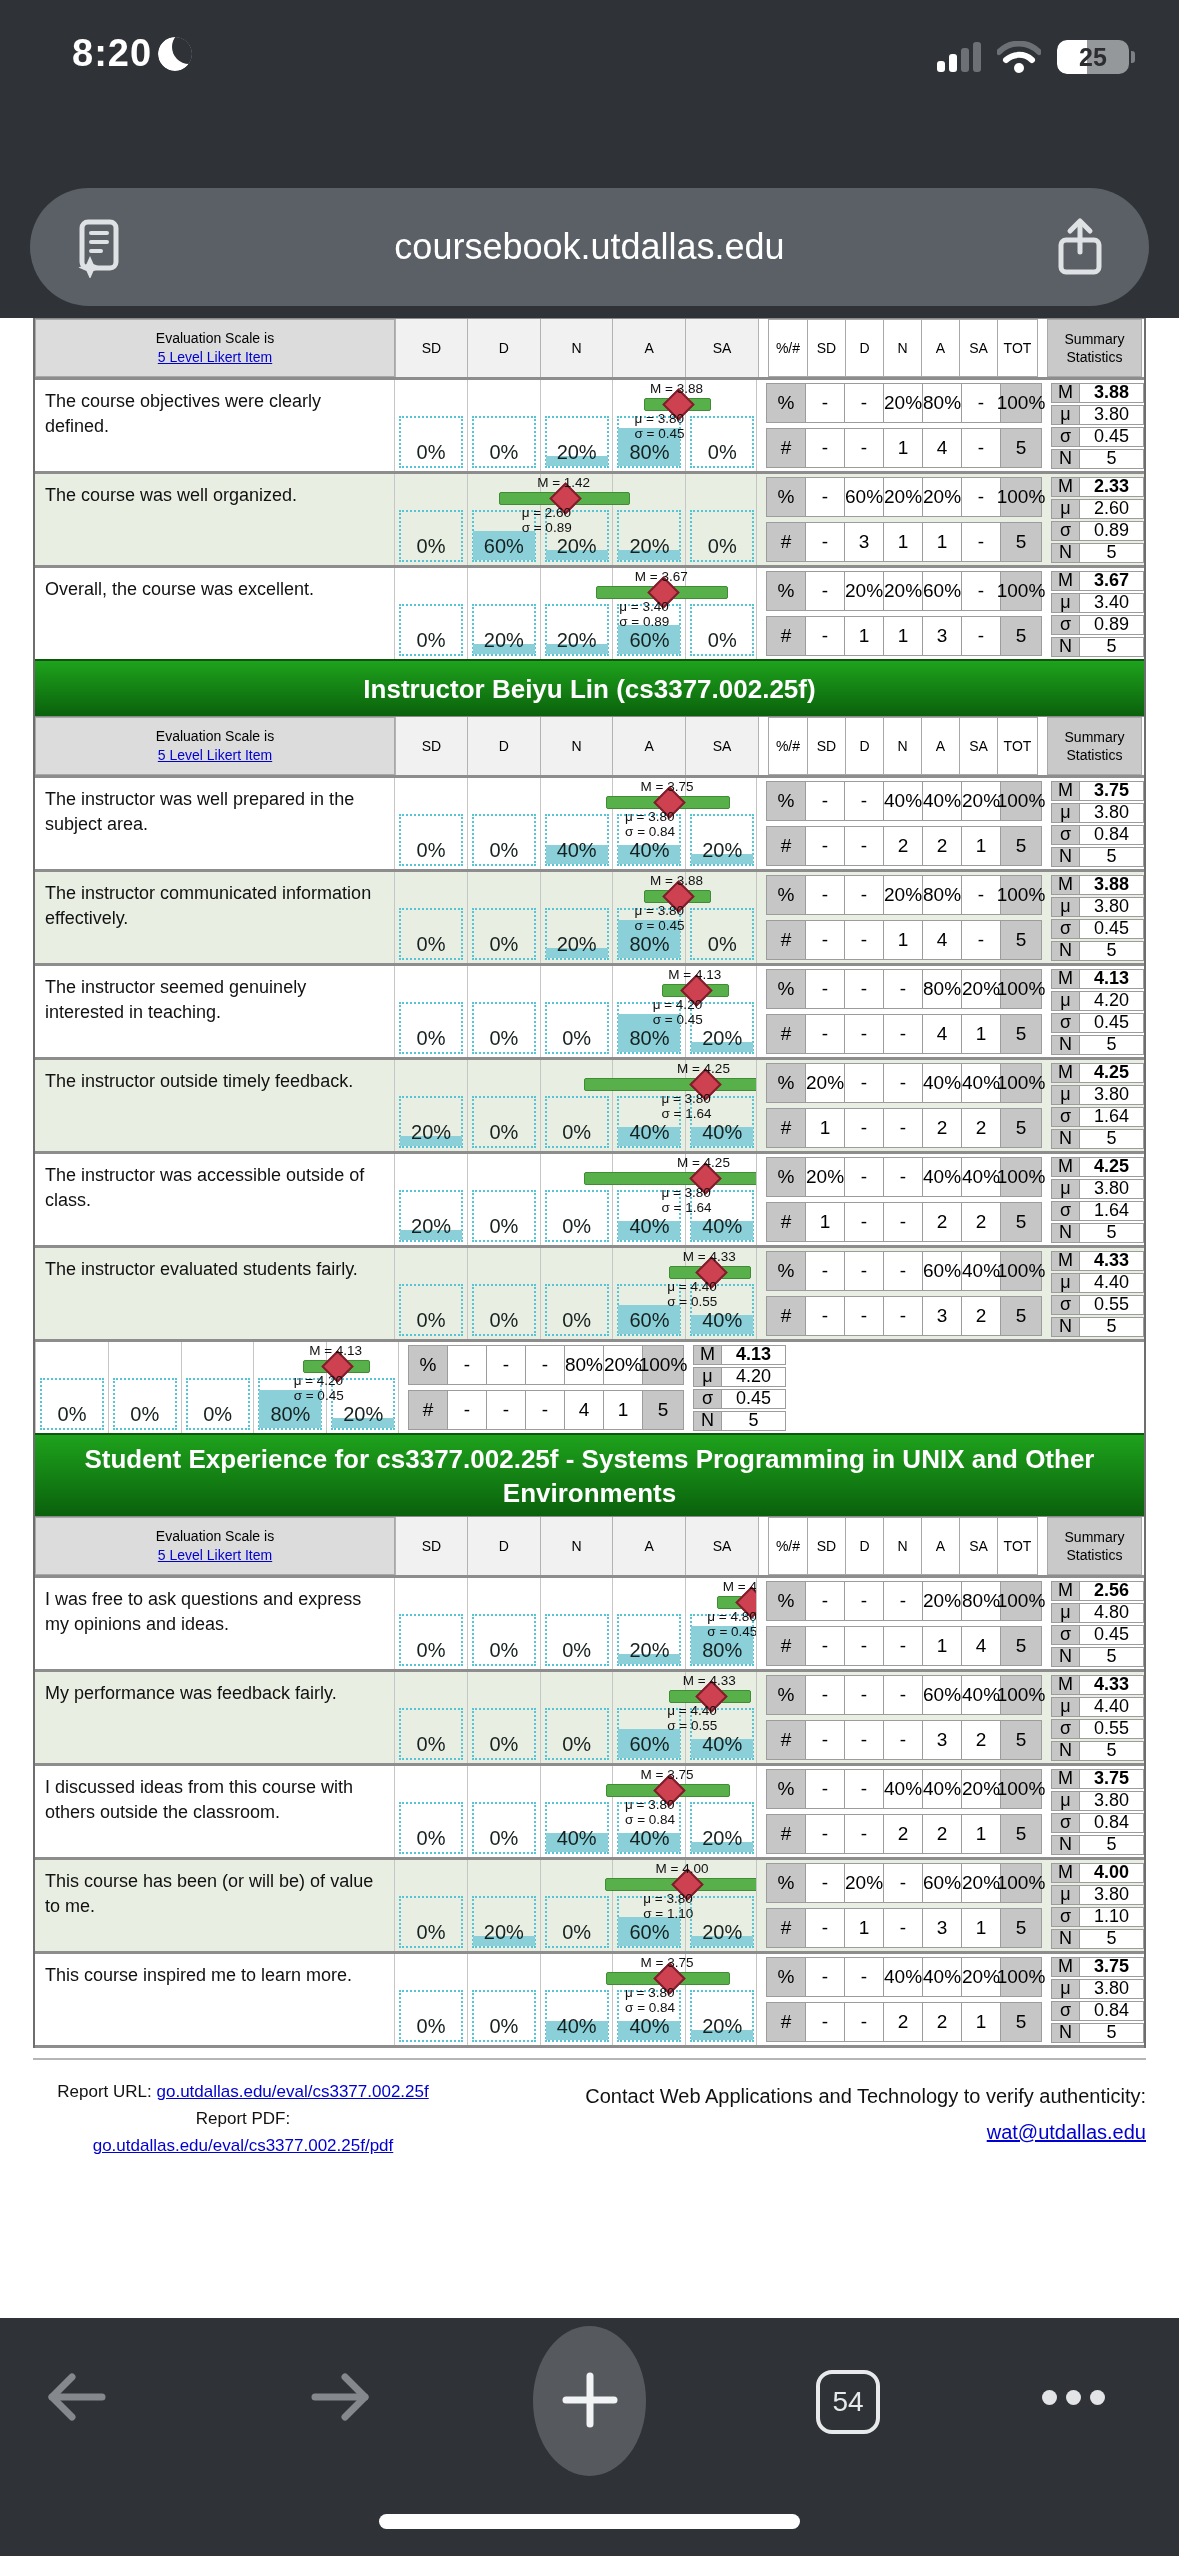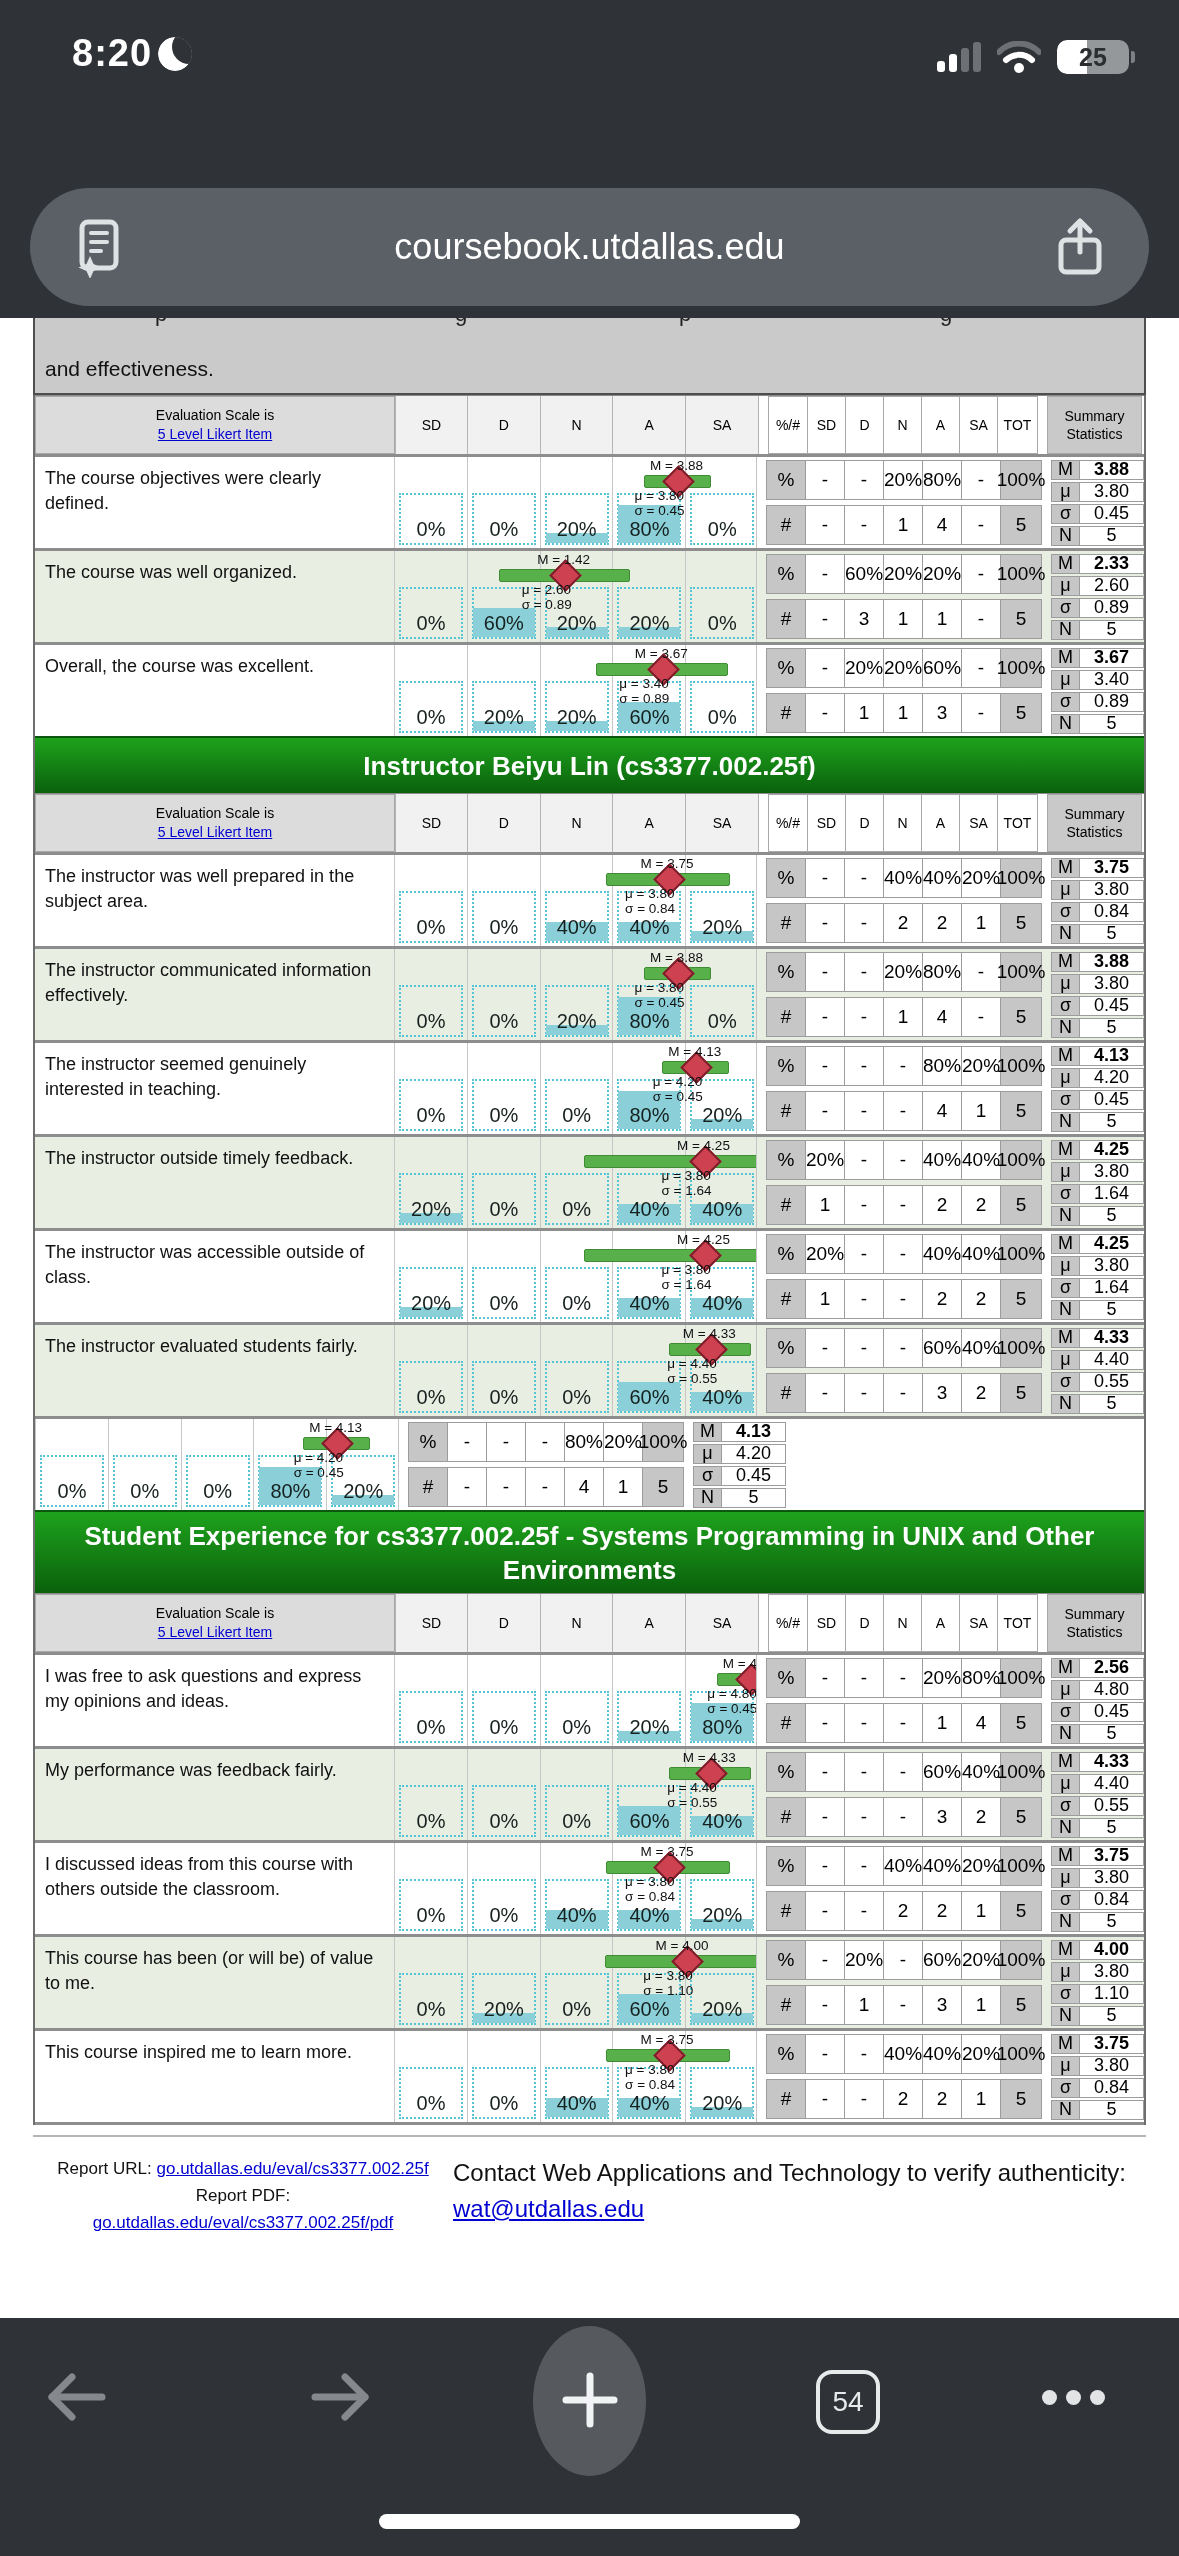--- a/index.html
+++ b/index.html
@@ -69,21 +69,21 @@
   .num-block>div.gt{background:#c6c6c6;}
   .sum-block{align-self:center;display:grid;grid-template-columns:28px 65px;grid-auto-rows:20px;row-gap:2px;font-size:18px;}
   .sum-block>div{box-sizing:border-box;border:1px solid #9c9c9c;display:flex;align-items:center;justify-content:center;background:#fff;}
   .sum-block>div.sl{background:#c6c6c6;margin-right:-1px;}
   .sum-block>div.bold{font-weight:bold;}
   
   .hr2{border-top:2px solid #b5b5b5;margin:10px 0 18px 0;}
   .pfooter{display:flex;align-items:flex-start;}
   .f-left{width:420px;text-align:center;font-size:17px;line-height:27px;color:#111;}
   .f-left a{color:#0000d0;}
-  .f-right{flex:1;text-align:left;font-size:24px;line-height:36px;color:#111;}
+  .f-right{flex:1;text-align:right;font-size:20px;line-height:36px;color:#111;}
   .f-right a{color:#0000d0;}
   
   .chrome-bottom{position:absolute;top:2318px;left:0;width:1179px;height:238px;background:#2f3236;}
   .nav-ico{position:absolute;top:48px;}
   .plus-halo{position:absolute;left:533px;top:8px;width:113px;height:150px;background:#565a5e;border-radius:50%;}
   .tab-btn{position:absolute;left:816px;top:52px;width:56px;height:56px;border:4.5px solid #e8e9ea;border-radius:16px;color:#e8e9ea;
            display:flex;align-items:center;justify-content:center;font-size:28px;}
   .dots{position:absolute;left:1042px;top:72px;display:flex;gap:9px;}
   .dots i{width:15px;height:15px;border-radius:50%;background:#e3e4e6;}
   .home-bar{position:absolute;left:379px;top:196px;width:421px;height:15px;border-radius:8px;background:#fff;}
@@ -129,27 +129,20 @@
     <svg class="pill-icon right" viewBox="0 0 62 62">
       <rect x="12" y="24" width="38" height="32" rx="5" fill="none" stroke="#dfe2e4" stroke-width="5"></rect>
       <line x1="31" y1="6" x2="31" y2="36" stroke="#dfe2e4" stroke-width="5" stroke-linecap="round"></line>
       <path d="M21 15 L31 5 L41 15" fill="none" stroke="#dfe2e4" stroke-width="5" stroke-linecap="round" stroke-linejoin="round"></path>
     </svg>
   </div>
 </div>
 
 <div class="page">
   <div class="content">
-    <div class="desc-box">
-      <span class="frag" style="left:120px">p</span>
-      <span class="frag" style="left:420px">g</span>
-      <span class="frag" style="left:644px">p</span>
-      <span class="frag" style="left:905px">g</span>
-      <div class="desc-main">and effectiveness.</div>
-    </div>
 
     <div class="tables" id="sections">
         <div class="thead">
           <div class="th-q">
             <div>Evaluation Scale is</div>
             <a class="likert-link" href="#">5 Level Likert Item</a>
           </div>
           <div class="th-chart">SD</div>
           <div class="th-chart">D</div>
           <div class="th-chart">N</div>

